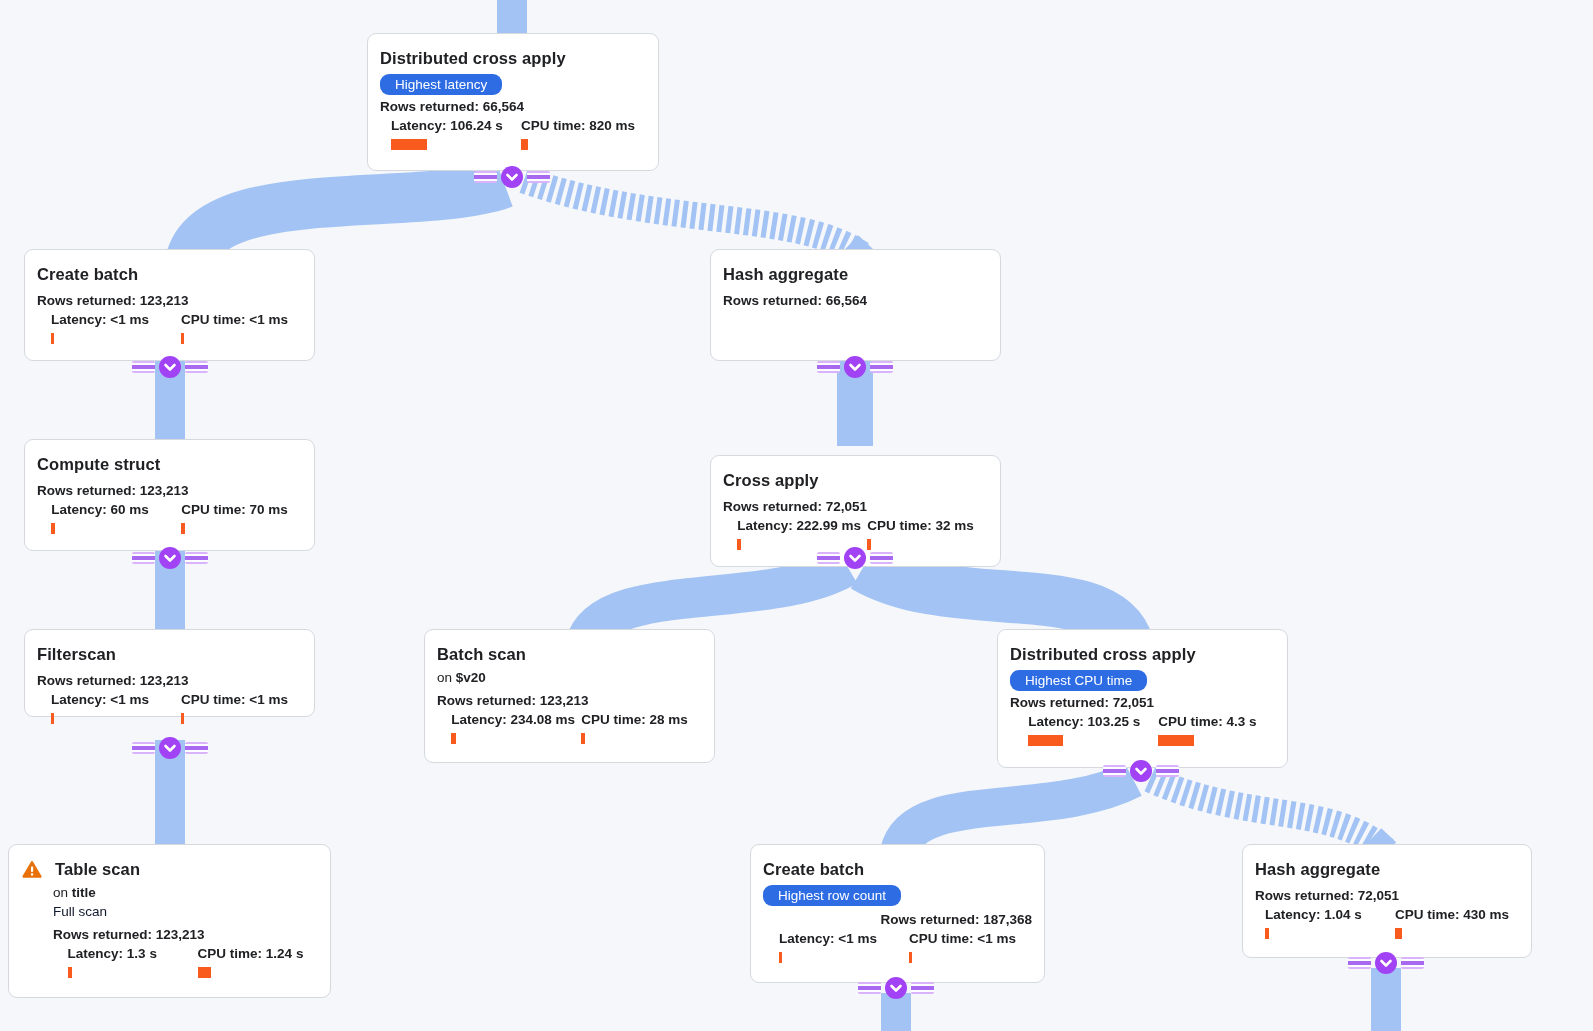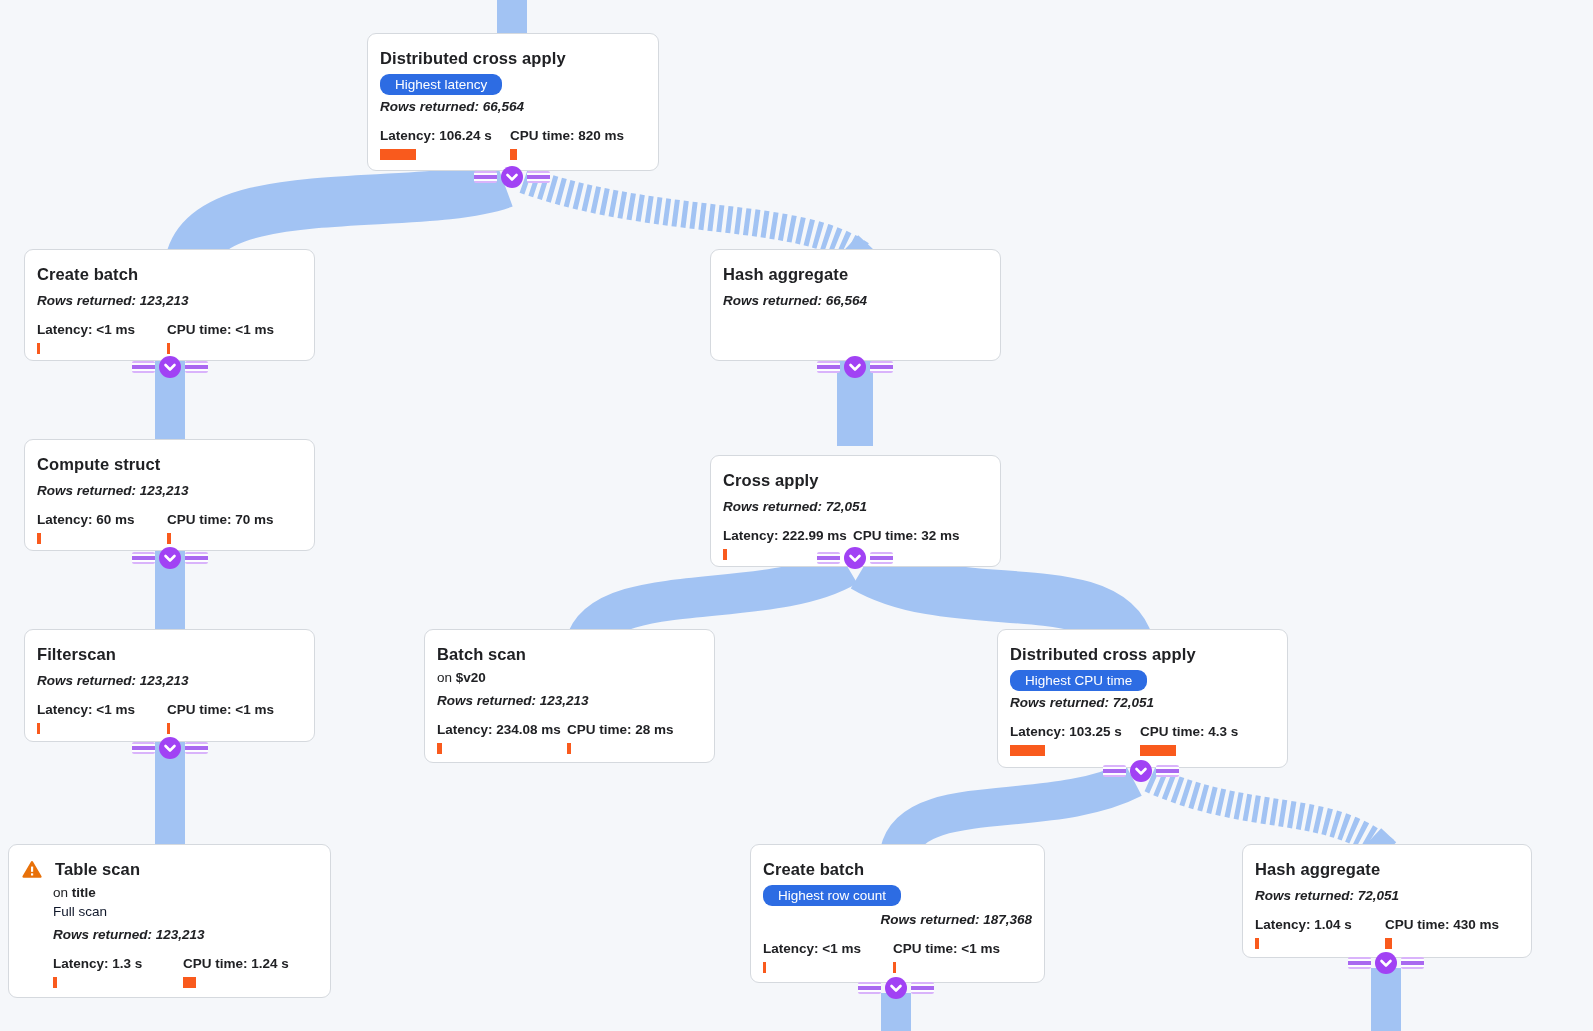--- a/index.html
+++ b/index.html
@@ -28,22 +28,22 @@
   .badge {
     display:inline-block;
     background:#2d6ce3; color:#ffffff;
     font-size:13.5px; font-weight:400;
     padding:3px 15px; border-radius:9px;
     margin:5px 0 2px 0;
   }
   .on-line { font-size:13.5px; margin-top:5px; }
   .on-line b { font-weight:700; }
   .scan-note { font-size:13.5px; color:#0f172a; margin-top:4px; }
-  .rows-line { font-size:13.5px; font-weight:700; margin-top:8px;font-style:italic; }
-  .metrics { display:flex; margin-top:14px; }
+  .rows-line { font-size:13.5px; font-weight:700; margin-top:8px; }
+  .metrics { display:flex; margin-top:4px;justify-content:center; }
   .metric { width:130px; }
   .metric.second { width:auto; }
   .metric-label { font-size:13.5px; font-weight:700; white-space:nowrap; }
   .bar { height:11px; background:#f95a1d; margin-top:6px; }
   .indented { padding-left:31px; }
 
   .expander {
     position:absolute; z-index:3;
     display:flex; align-items:center; gap:4px;
     transform:translate(-50%,-50%);
@@ -121,21 +121,21 @@
       <div class="metric-label">Latency: 60 ms</div>
       <div class="bar" style="width:4px"></div>
     </div>
     <div class="metric second">
       <div class="metric-label">CPU time: 70 ms</div>
       <div class="bar" style="width:4px"></div>
     </div>
   </div>
 </div>
 
-<div class="node-card" style="left:24px; top:629px; width:291px; height:113px;">
+<div class="node-card" style="left:24px; top:629px; width:291px; height:88px;">
   <div class="card-title">Filterscan</div>
   <div class="rows-line">Rows returned: 123,213</div>
   <div class="metrics">
     <div class="metric">
       <div class="metric-label">Latency: &lt;1 ms</div>
       <div class="bar" style="width:3px"></div>
     </div>
     <div class="metric second">
       <div class="metric-label">CPU time: &lt;1 ms</div>
       <div class="bar" style="width:3px"></div>

